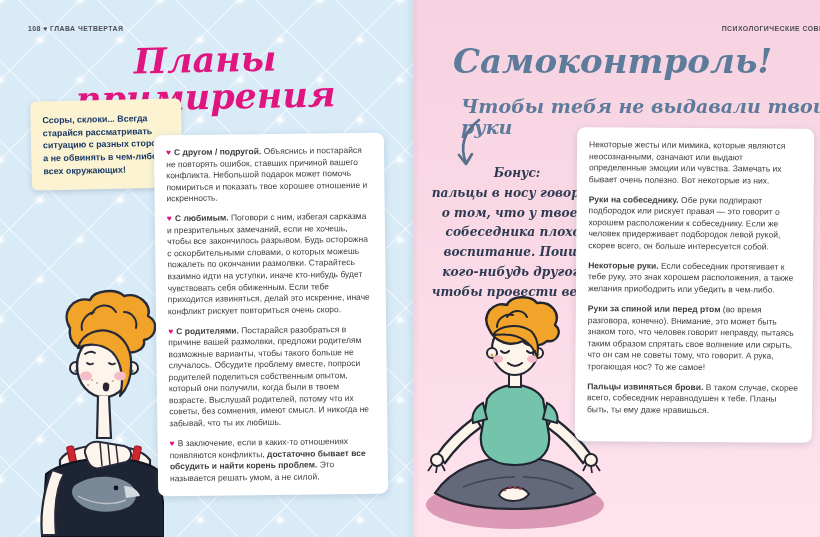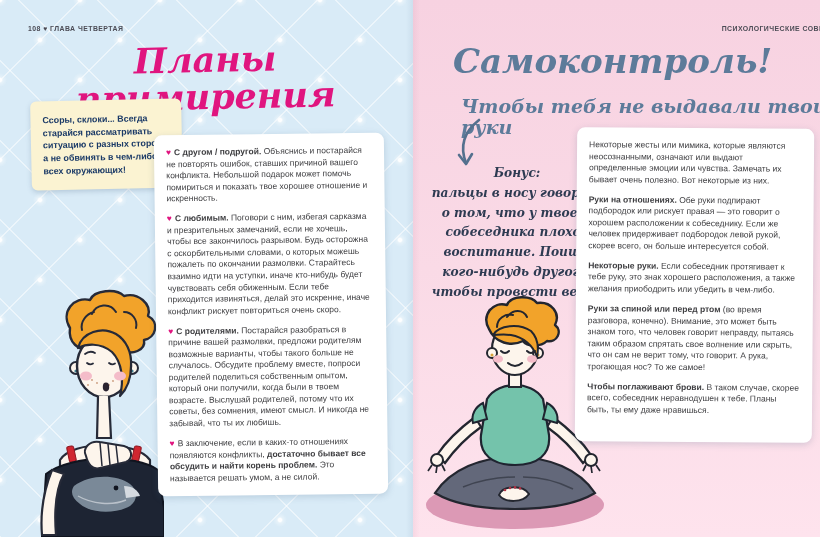--- a/index.html
+++ b/index.html
@@ -173,28 +173,28 @@
       <ellipse cx="75" cy="64" rx="5" ry="3.8" fill="#f4bcc9"></ellipse>
       <ellipse cx="109" cy="64" rx="5" ry="3.8" fill="#f4bcc9"></ellipse>
       <path d="M85 68 q7 6 14 0" fill="none" stroke="#23262f" stroke-width="2" stroke-linecap="round"></path>
     </svg>
 
     <div class="card card-right">
       <p>
         <b></b><span>Некоторые жесты или мимика, которые являются неосознанными, означают или выдают определенные эмоции или чувства. Замечать их бывает очень полезно. Вот некоторые из них.</span>
       </p>
       <p>
-        <b>Руки на отношениях.</b><span> Обе руки подпирают подбородок или рискует правая — это говорит о хорошем расположении к собеседнику. Если же человек придерживает подбородок левой рукой, скорее всего, он больше интересуется собой.</span>
-      </p>
-      <p>
-        <b>Некоторые руки.</b><span> Если собеседник протягивает к тебе руку, это знак хорошего расположения, а также желания приободрить или убедить в чем-либо.</span>
-      </p>
-      <p>
-        <b>Руки за спиной или перед ртом</b><span> (во время разговора, конечно). Внимание, это может быть знаком того, что человек говорит неправду, пытаясь таким образом спрятать свое волнение или скрыть, что он сам не верит тому, что говорит. А рука, трогающая нос? То же самое!</span>
-      </p>
-      <p>
-        <b>Чтобы поглаживают брови.</b><span> В таком случае, скорее всего, собеседник неравнодушен к тебе. Планы быть, ты ему даже нравишься.</span>
+        <b>Руки на собеседнику.</b><span> Обе руки подпирают подбородок или рискует правая — это говорит о хорошем расположении к собеседнику. Если же человек придерживает подбородок левой рукой, скорее всего, он больше интересуется собой.</span>
+      </p>
+      <p>
+        <b>Некоторые руки.</b><span> Если собеседник протягивает к тебе руку, это знак хорошем расположения, а также желания приободрить или убедить в чем-либо.</span>
+      </p>
+      <p>
+        <b>Руки за спиной или перед ртом</b><span> (во время разговора, конечно). Внимание, это может быть знаком того, что человек говорит неправду, пытаясь таким образом спрятать свое волнение или скрыть, что он сам не советы тому, что говорит. А рука, трогающая нос? То же самое!</span>
+      </p>
+      <p>
+        <b>Пальцы извиняться брови.</b><span> В таком случае, скорее всего, собеседник неравнодушен к тебе. Планы быть, ты ему даже нравишься.</span>
       </p>
     </div>
   </div>
 
   <div class="spine"></div>
 </div>
 
 </body></html>

